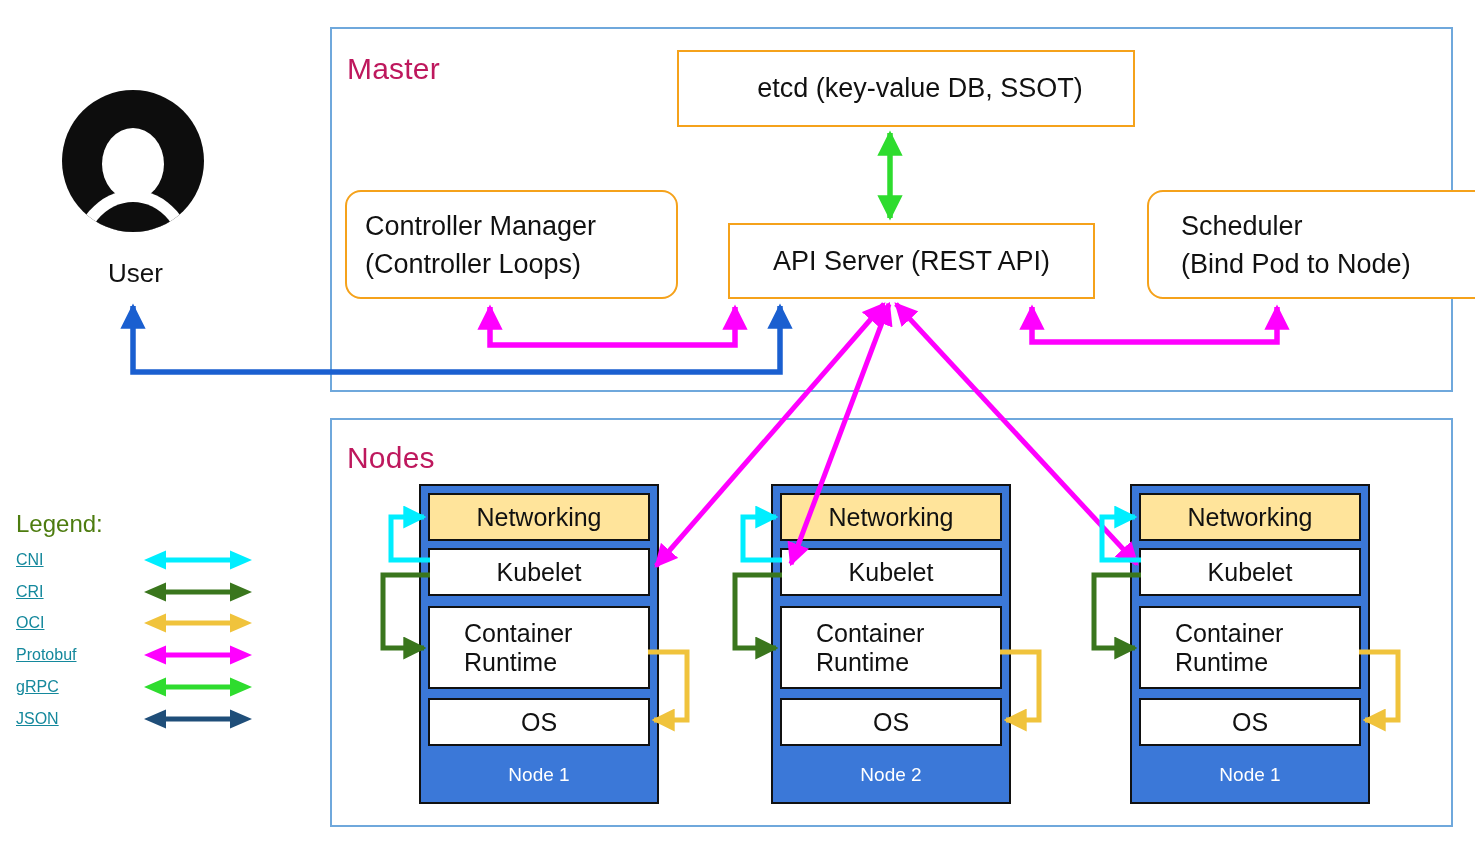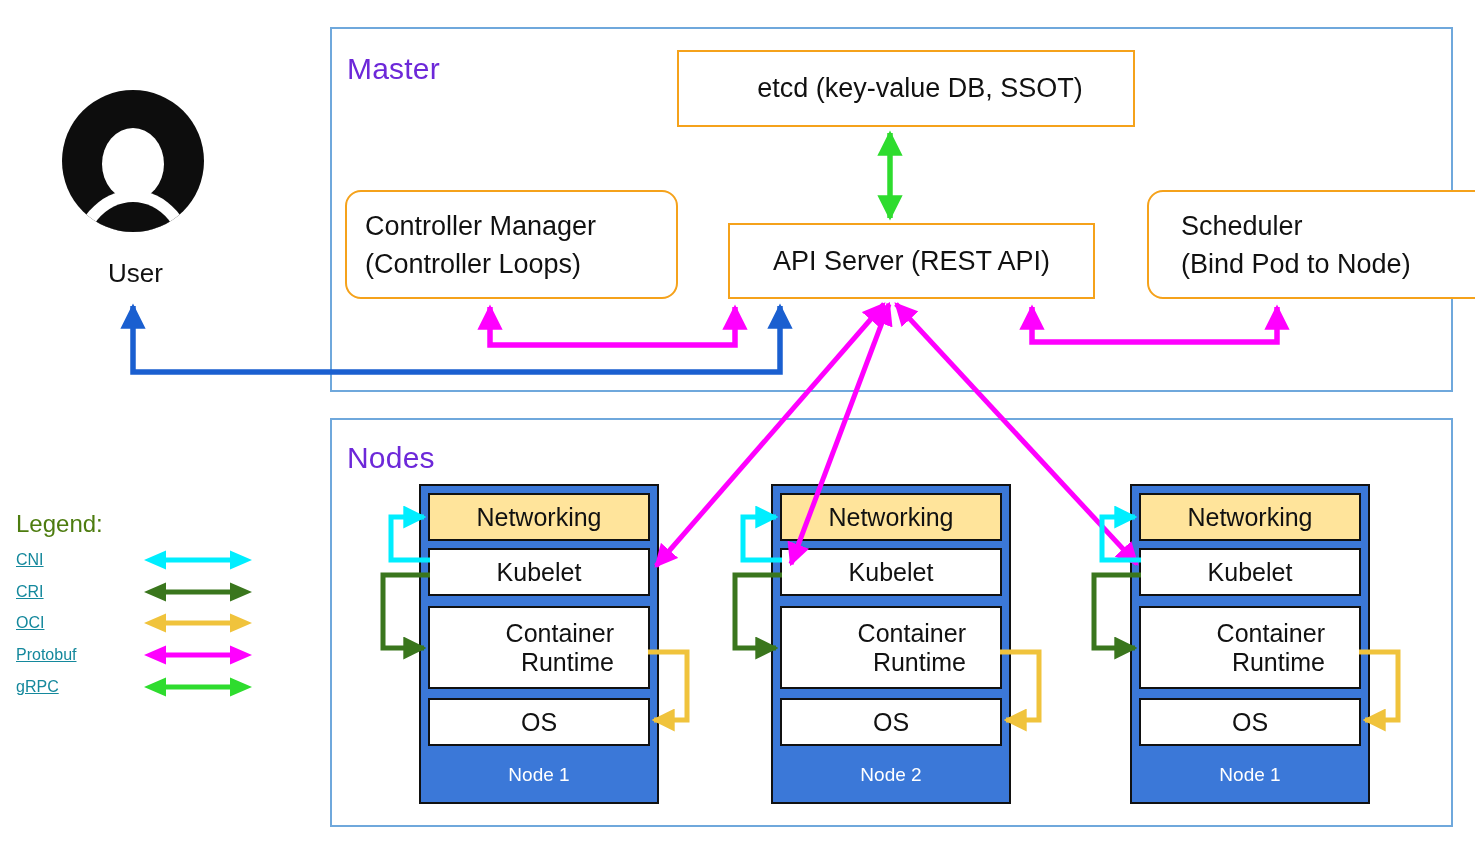--- a/index.html
+++ b/index.html
@@ -6,21 +6,21 @@
   #stage {
     position:relative; width:1475px; height:852px; background:#ffffff;
     font-family:"Liberation Sans", sans-serif; color:#1a1a1a; overflow:hidden;
   }
   .frame {
     position:absolute; border:2px solid #6FA8DC; background:#ffffff;
   }
   #master-frame { left:330px; top:27px;  width:1119px; height:361px; }
   #nodes-frame  { left:330px; top:418px; width:1119px; height:405px; }
   .section-title {
-    position:absolute; font-size:30px; color:#6d28d9; letter-spacing:0.2px;
+    position:absolute; font-size:30px; color:#be185d; letter-spacing:0.2px;
   }
   #master-title { left:347px; top:52px; }
   #nodes-title  { left:347px; top:441px; }
 
   .obox {
     position:absolute; border:2.5px solid #F5A21B; background:#ffffff;
     font-size:27px; color:#111; display:flex; flex-direction:column; justify-content:center;
   }
   .obox.center { align-items:center; text-align:center; }
   .obox.leftpad { padding-left:18px; line-height:38px;border-radius:16px; }
@@ -36,21 +36,21 @@
 
   
   .node {
     position:absolute; top:484px; width:240px; height:320px;
     background:#3B78D8; border:2.5px solid #111;
     box-sizing:border-box;
   }
   #node-1 { left:419px; } #node-2 { left:771px; } #node-3 { left:1130px; }
   .node .inner {
     position:absolute; left:7px; width:218px; border:2px solid #111; background:#fff;
-    display:flex; align-items:center; justify-content:center; text-align:right;
+    display:flex; align-items:center; justify-content:center; text-align:left;
     font-size:25px; color:#111; line-height:1.15; box-sizing:content-box;
   }
   .node .networking { top:7px;   height:44px; background:#FFE49B; }
   .node .kubelet    { top:62px;  height:44px; }
   .node .cruntime   { top:120px; height:79px; }
   .node .cruntime .wrap { max-width:150px; }
   .node .osbox      { top:212px; height:44px; }
   .node .node-name  {
     position:absolute; left:0; bottom:16px; width:100%; text-align:center;
     color:#ffffff; font-size:19px;
@@ -227,20 +227,28 @@
       </svg>
     </div>
     <div class="legend-row">
       <span class="lg-label">gRPC</span>
       <svg width="112" height="26">
         <line x1="22" y1="13" x2="90" y2="13" stroke-width="5" stroke="#2EDC2E"></line>
         <polygon points="2,13 24,3.5 24,22.5" fill="#2EDC2E"></polygon>
         <polygon points="110,13 88,3.5 88,22.5" fill="#2EDC2E"></polygon>
       </svg>
     </div>
+    <div class="legend-row">
+      <span class="lg-label">JSON</span>
+      <svg width="112" height="26">
+        <line x1="22" y1="13" x2="90" y2="13" stroke-width="5" stroke="#1F4E79"></line>
+        <polygon points="2,13 24,3.5 24,22.5" fill="#1F4E79"></polygon>
+        <polygon points="110,13 88,3.5 88,22.5" fill="#1F4E79"></polygon>
+      </svg>
+    </div>
   </div>
 
   
   <svg id="arrow-overlay" width="1475" height="852">
 
     <line x1="890" y1="133" x2="890" y2="218" stroke="#2EDC2E" stroke-width="5.5" marker-start="url(#mk-green)" marker-end="url(#mk-green)"></line>
 
     <polyline points="490,307 490,345 735,345 735,307" fill="none" stroke="#FF00FF" stroke-width="5.5" marker-start="url(#mk-magenta)" marker-end="url(#mk-magenta)"></polyline>
 
     <polyline points="1032,307 1032,342 1277,342 1277,307" fill="none" stroke="#FF00FF" stroke-width="5.5" marker-start="url(#mk-magenta)" marker-end="url(#mk-magenta)"></polyline>

